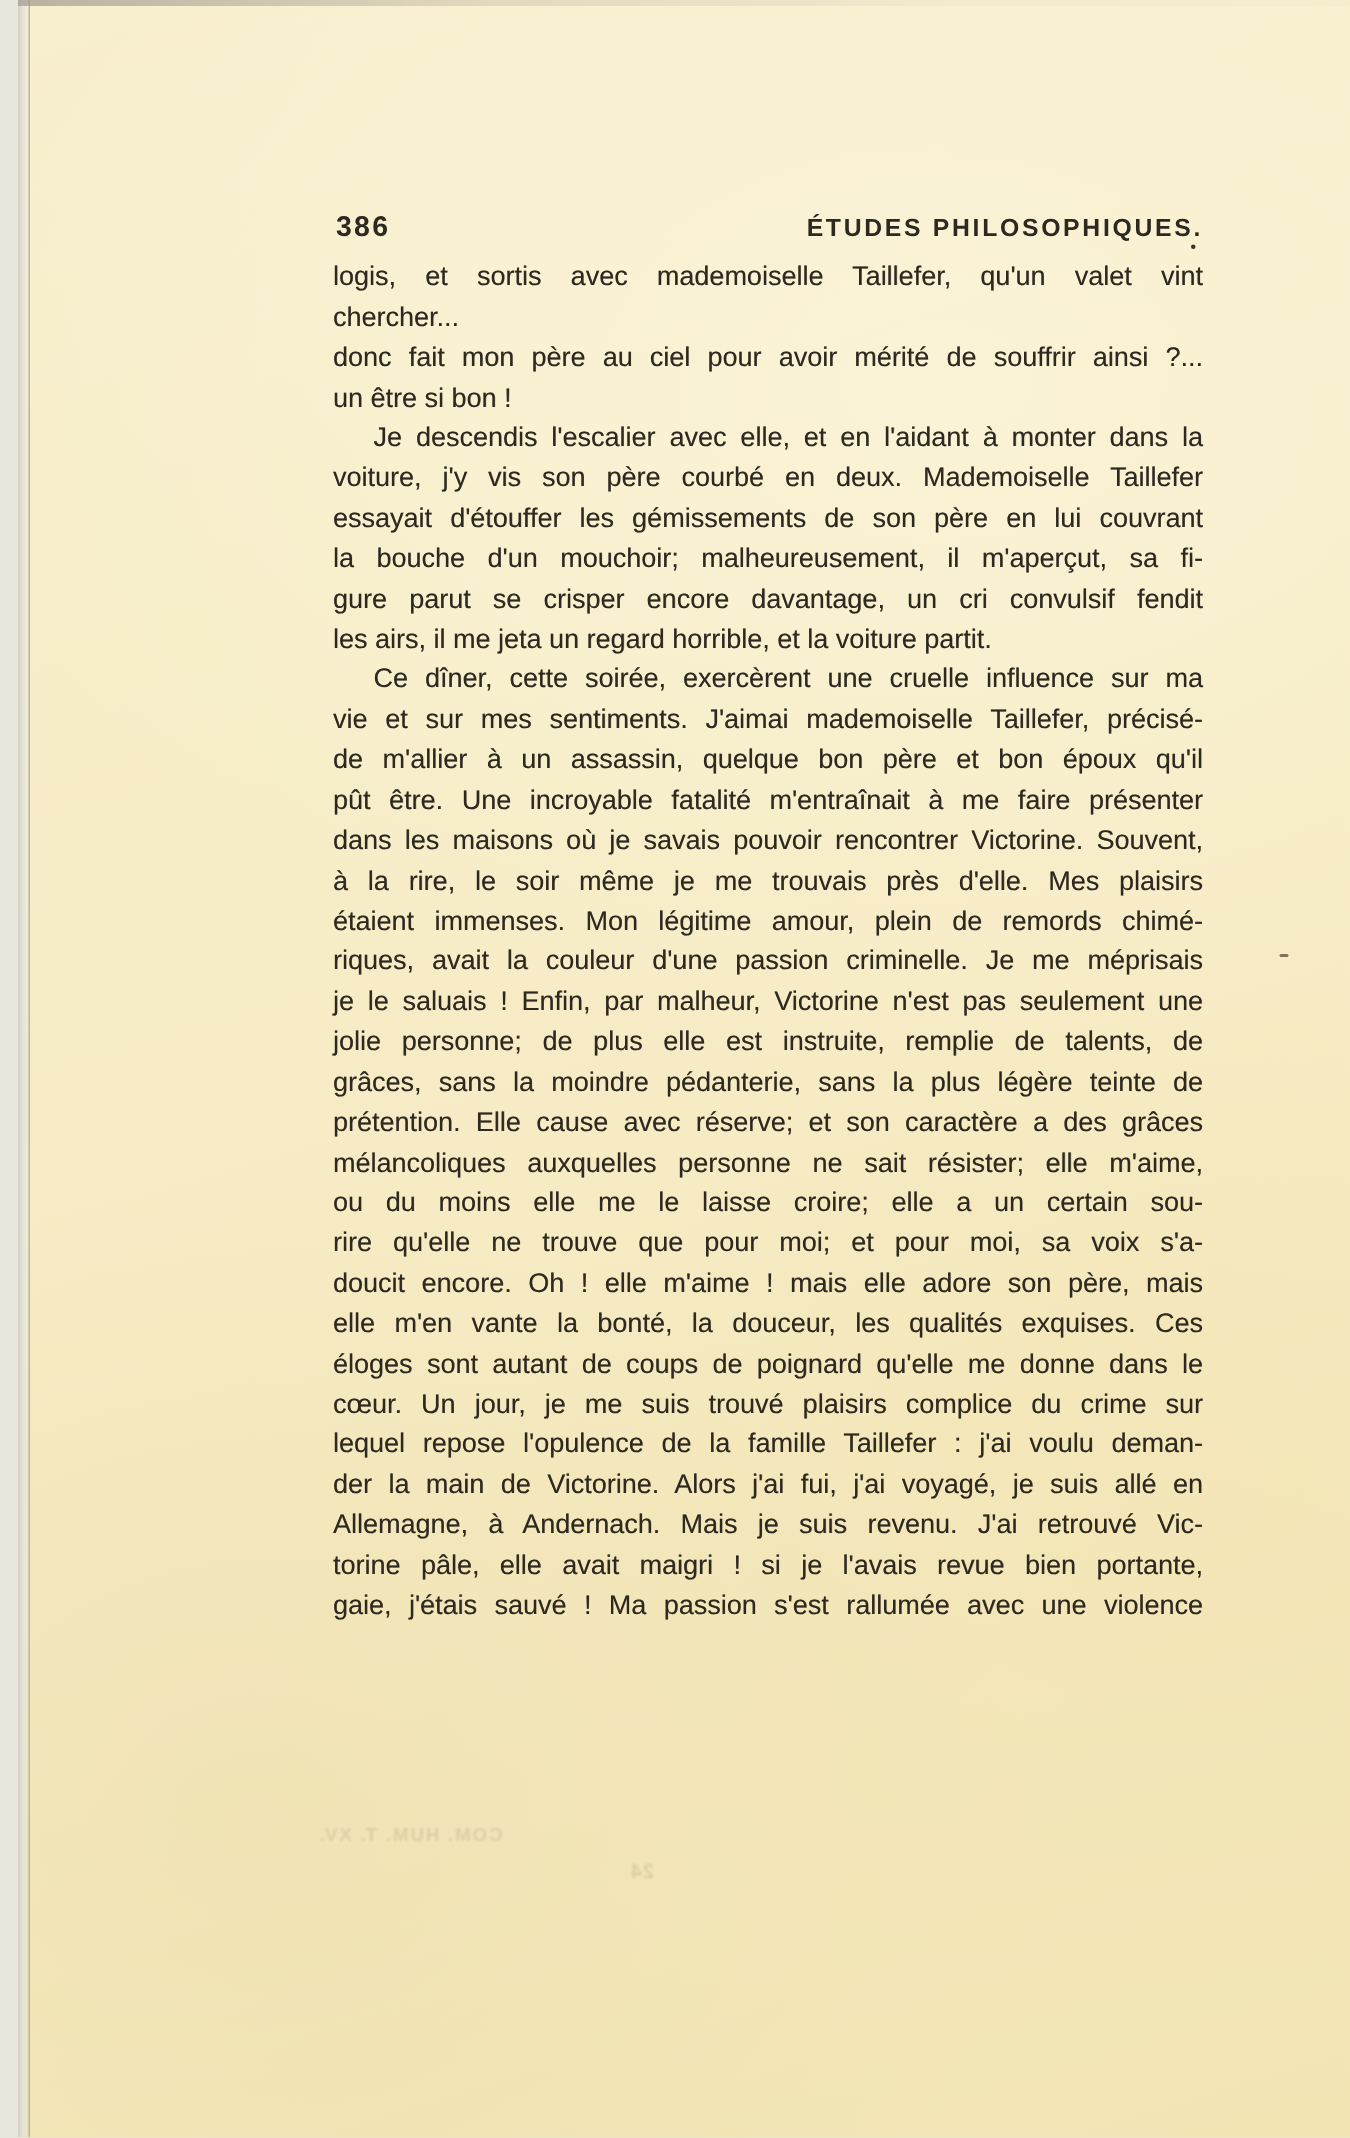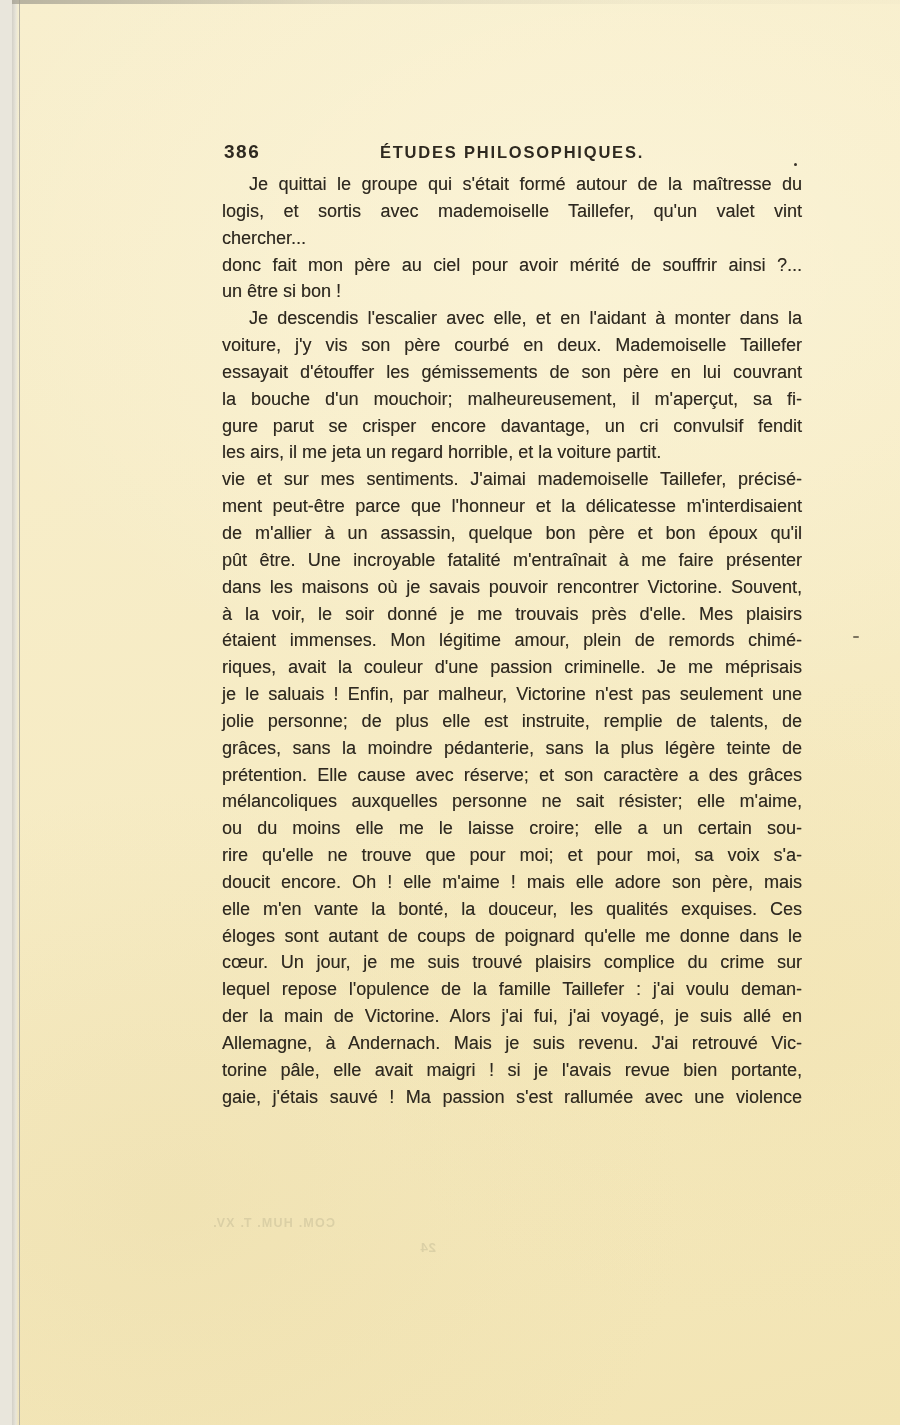--- a/index.html
+++ b/index.html
@@ -53,21 +53,21 @@
     left: 2px;
     top: 0;
     font-size: 19px;
     font-weight: 700;
     letter-spacing: 1.5px;
   }
   .runhead {
     position: absolute;
     left: 0; right: 0;
     top: 2px;
-    text-align: center;
+    text-align: right;
     font-size: 16.5px;
     font-weight: 700;
     letter-spacing: 1.8px;
   }
   .textblock {
     position: absolute;
     left: 210px;
     top: 171px;
     width: 580px;
     color: #2e2920;
@@ -116,37 +116,36 @@
 <div class="sheet">
   <div class="edge-left"></div>
   <div class="edge-top"></div>
 
   <div class="header">
     <span class="pagenum">386</span>
     <span class="runhead">ÉTUDES PHILOSOPHIQUES.</span>
   </div>
 
   <div class="textblock">
-      <div class="line indent">Je quittai le groupe qui s'était formé autour de la maîtresse du</div>
       <div class="line">logis, et sortis avec mademoiselle Taillefer, qu'un valet vint</div>
       <div class="line end">chercher...</div>
       <div class="line">donc fait mon père au ciel pour avoir mérité de souffrir ainsi ?...</div>
       <div class="line end">un être si bon !</div>
       <div class="line indent">Je descendis l'escalier avec elle, et en l'aidant à monter dans la</div>
       <div class="line">voiture, j'y vis son père courbé en deux. Mademoiselle Taillefer</div>
       <div class="line">essayait d'étouffer les gémissements de son père en lui couvrant</div>
       <div class="line">la bouche d'un mouchoir; malheureusement, il m'aperçut, sa fi-</div>
       <div class="line">gure parut se crisper encore davantage, un cri convulsif fendit</div>
       <div class="line end">les airs, il me jeta un regard horrible, et la voiture partit.</div>
+      <div class="line indent">Ce dîner, cette soirée, exercèrent une cruelle influence sur ma</div>
       <div class="line">vie et sur mes sentiments. J'aimai mademoiselle Taillefer, précisé-</div>
-      <div class="line">ment peut-être parce que l'honneur et la délicatesse m'interdisaient</div>
       <div class="line">de m'allier à un assassin, quelque bon père et bon époux qu'il</div>
       <div class="line">pût être. Une incroyable fatalité m'entraînait à me faire présenter</div>
       <div class="line">dans les maisons où je savais pouvoir rencontrer Victorine. Souvent,</div>
-      <div class="line">à la voir, le soir donné je me trouvais près d'elle. Mes plaisirs</div>
+      <div class="line">à la rire, le soir même je me trouvais près d'elle. Mes plaisirs</div>
       <div class="line">étaient immenses. Mon légitime amour, plein de remords chimé-</div>
       <div class="line">riques, avait la couleur d'une passion criminelle. Je me méprisais</div>
       <div class="line">je le saluais ! Enfin, par malheur, Victorine n'est pas seulement une</div>
       <div class="line">jolie personne; de plus elle est instruite, remplie de talents, de</div>
       <div class="line">grâces, sans la moindre pédanterie, sans la plus légère teinte de</div>
       <div class="line">prétention. Elle cause avec réserve; et son caractère a des grâces</div>
       <div class="line">mélancoliques auxquelles personne ne sait résister; elle m'aime,</div>
       <div class="line">ou du moins elle me le laisse croire; elle a un certain sou-</div>
       <div class="line">rire qu'elle ne trouve que pour moi; et pour moi, sa voix s'a-</div>
       <div class="line">doucit encore. Oh ! elle m'aime ! mais elle adore son père, mais</div>

